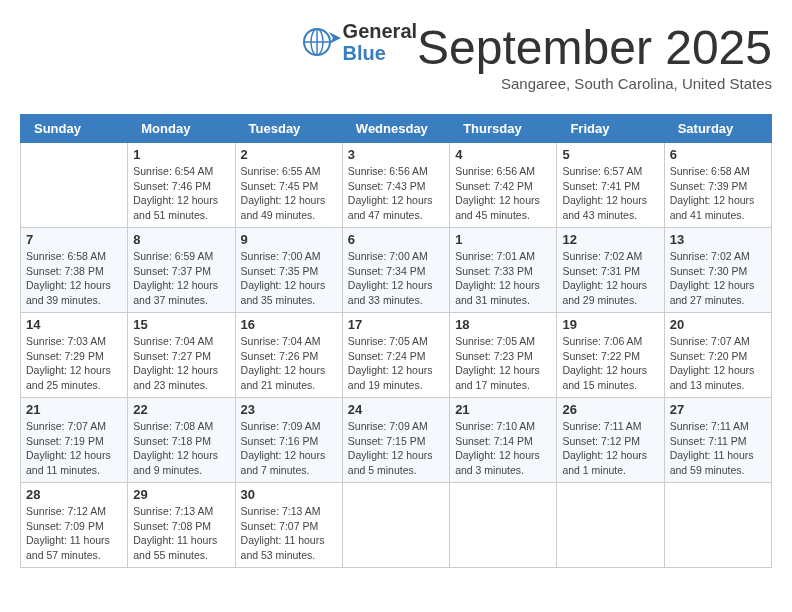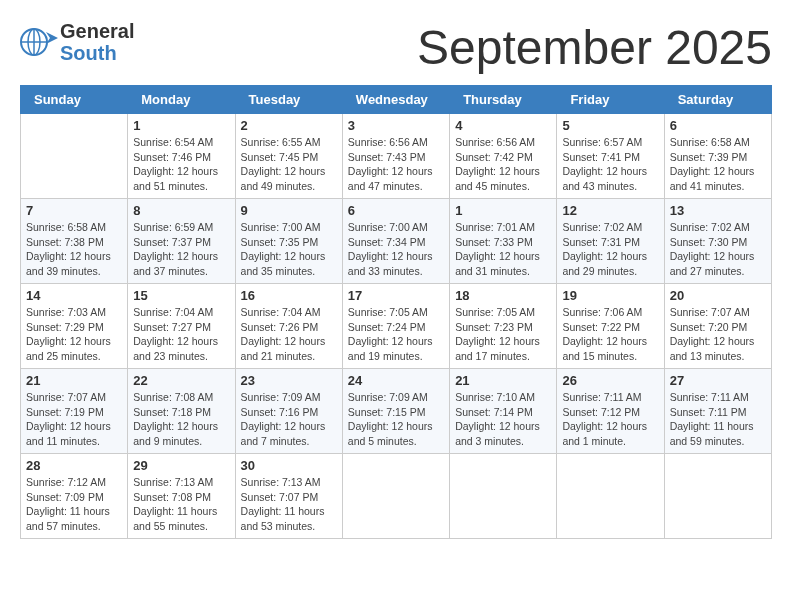--- a/index.html
+++ b/index.html
@@ -5,23 +5,23 @@
     * { box-sizing: border-box; margin: 0; padding: 0; }
     body {
       font-family: Arial, sans-serif;
       background: #fff;
       width: 792px;
       min-height: 612px;
       padding: 20px;
     }
     .header {
       display: flex;
-      justify-content: space-between;
+      justify-content: flex-end;
       align-items: flex-start;
-      margin-bottom: 10px;
+      margin-bottom: 22px;
     }
     .logo {
       display: flex;
       flex-direction: column;
       align-items: flex-start;
     }
     .title-block {
       text-align: right;
     }
     .month-title {
@@ -89,26 +89,27 @@
           <ellipse cx="14" cy="18" rx="13" ry="13" fill="none" stroke="#3a7ebf" stroke-width="2"></ellipse>
           <ellipse cx="14" cy="18" rx="6" ry="13" fill="none" stroke="#3a7ebf" stroke-width="1.5"></ellipse>
           <line x1="1" y1="18" x2="27" y2="18" stroke="#3a7ebf" stroke-width="1.5"></line>
           <line x1="14" y1="5" x2="14" y2="31" stroke="#3a7ebf" stroke-width="1.5"></line>
 
           <polygon points="26,8 38,14 26,20 30,14" fill="#3a7ebf"></polygon>
         </svg>
       </div>
       <div>
         <div style="font-size:20px; font-weight:bold; color:#333; line-height:1.1;">General</div>
-        <div style="font-size:20px; font-weight:bold; color:#3a7ebf; line-height:1.1;">South</div>
+        <div style="font-size:20px; font-weight:bold; color:#3a7ebf; line-height:1.1;">Blue</div>
       </div>
     </div>
   </div>
   <div class="title-block">
     <div class="month-title">September 2025</div>
+    <div class="subtitle">Sangaree, South Carolina, United States</div>
   </div>
 </div>
 
 <table class="calendar">
   <thead>
     <tr>
     <th>Sunday</th>
         <th>Monday</th>
         <th>Tuesday</th>
         <th>Wednesday</th>

